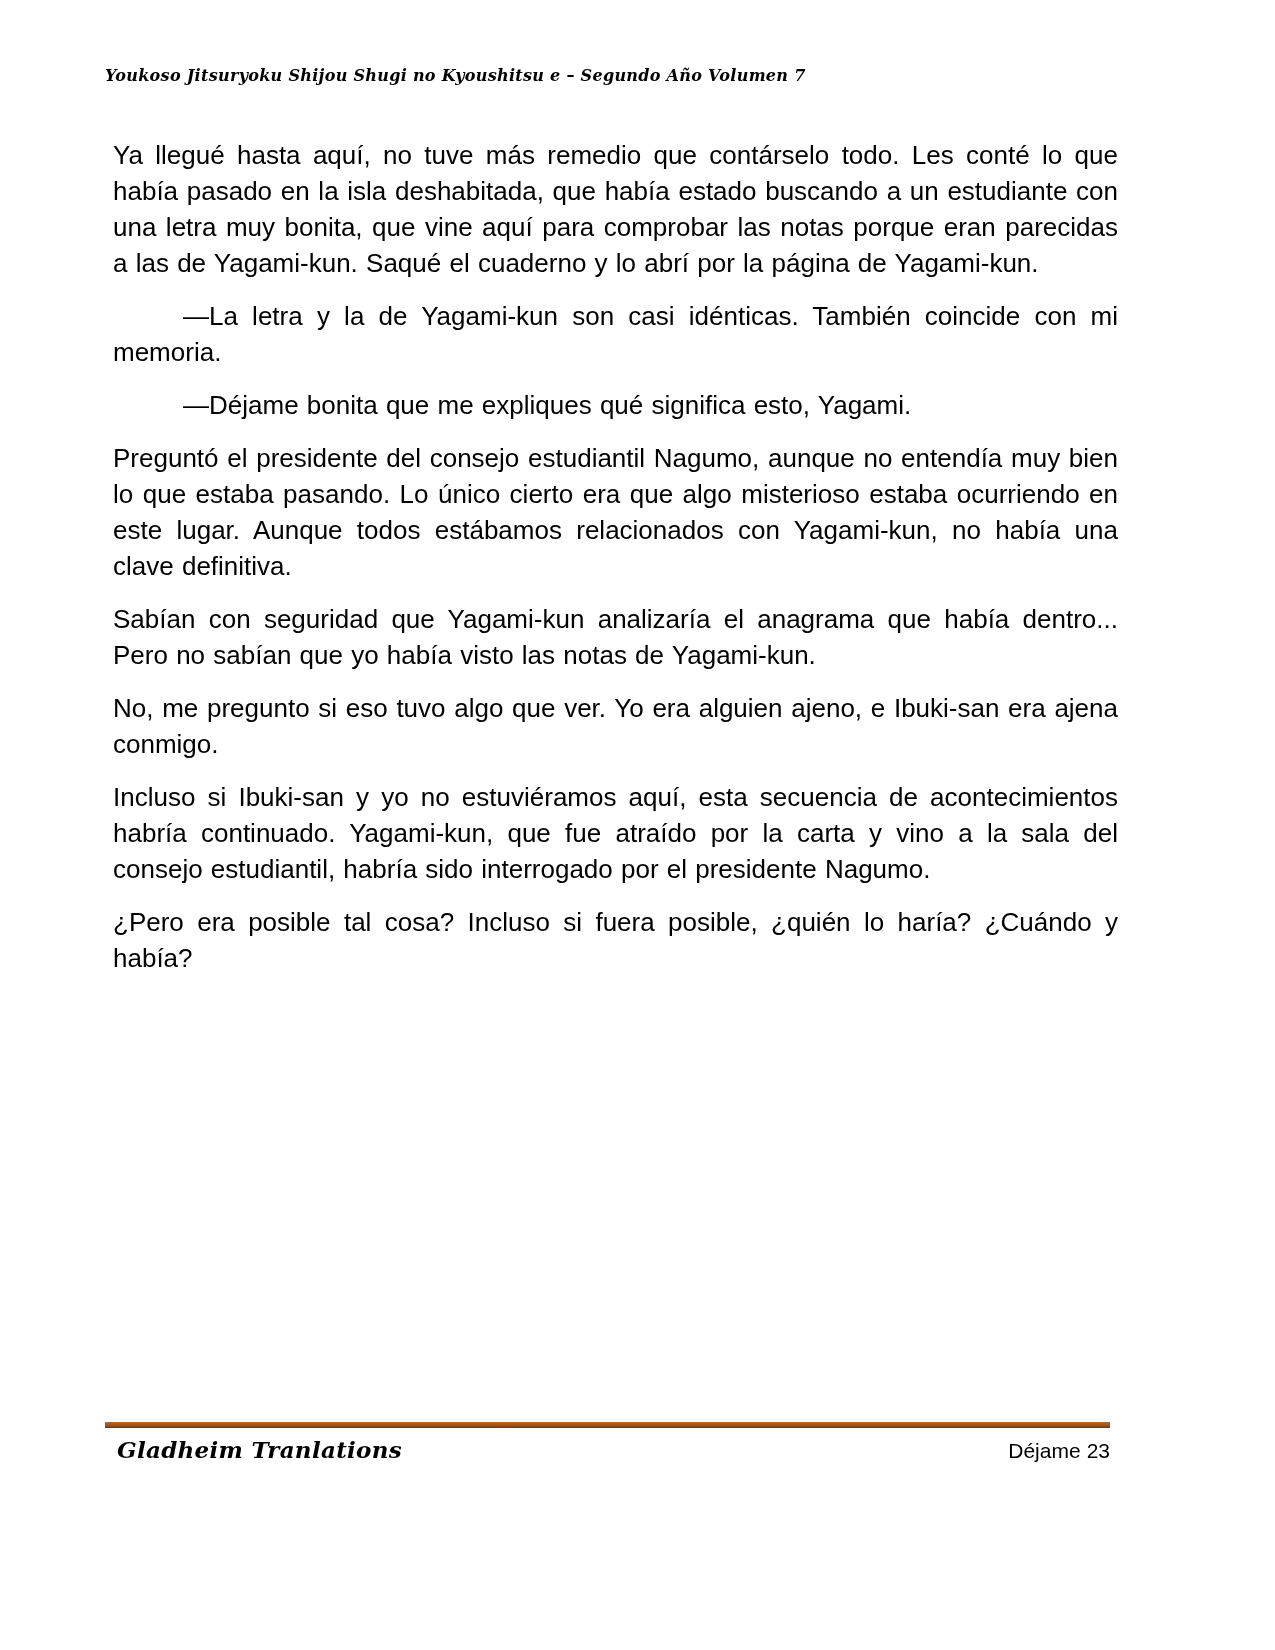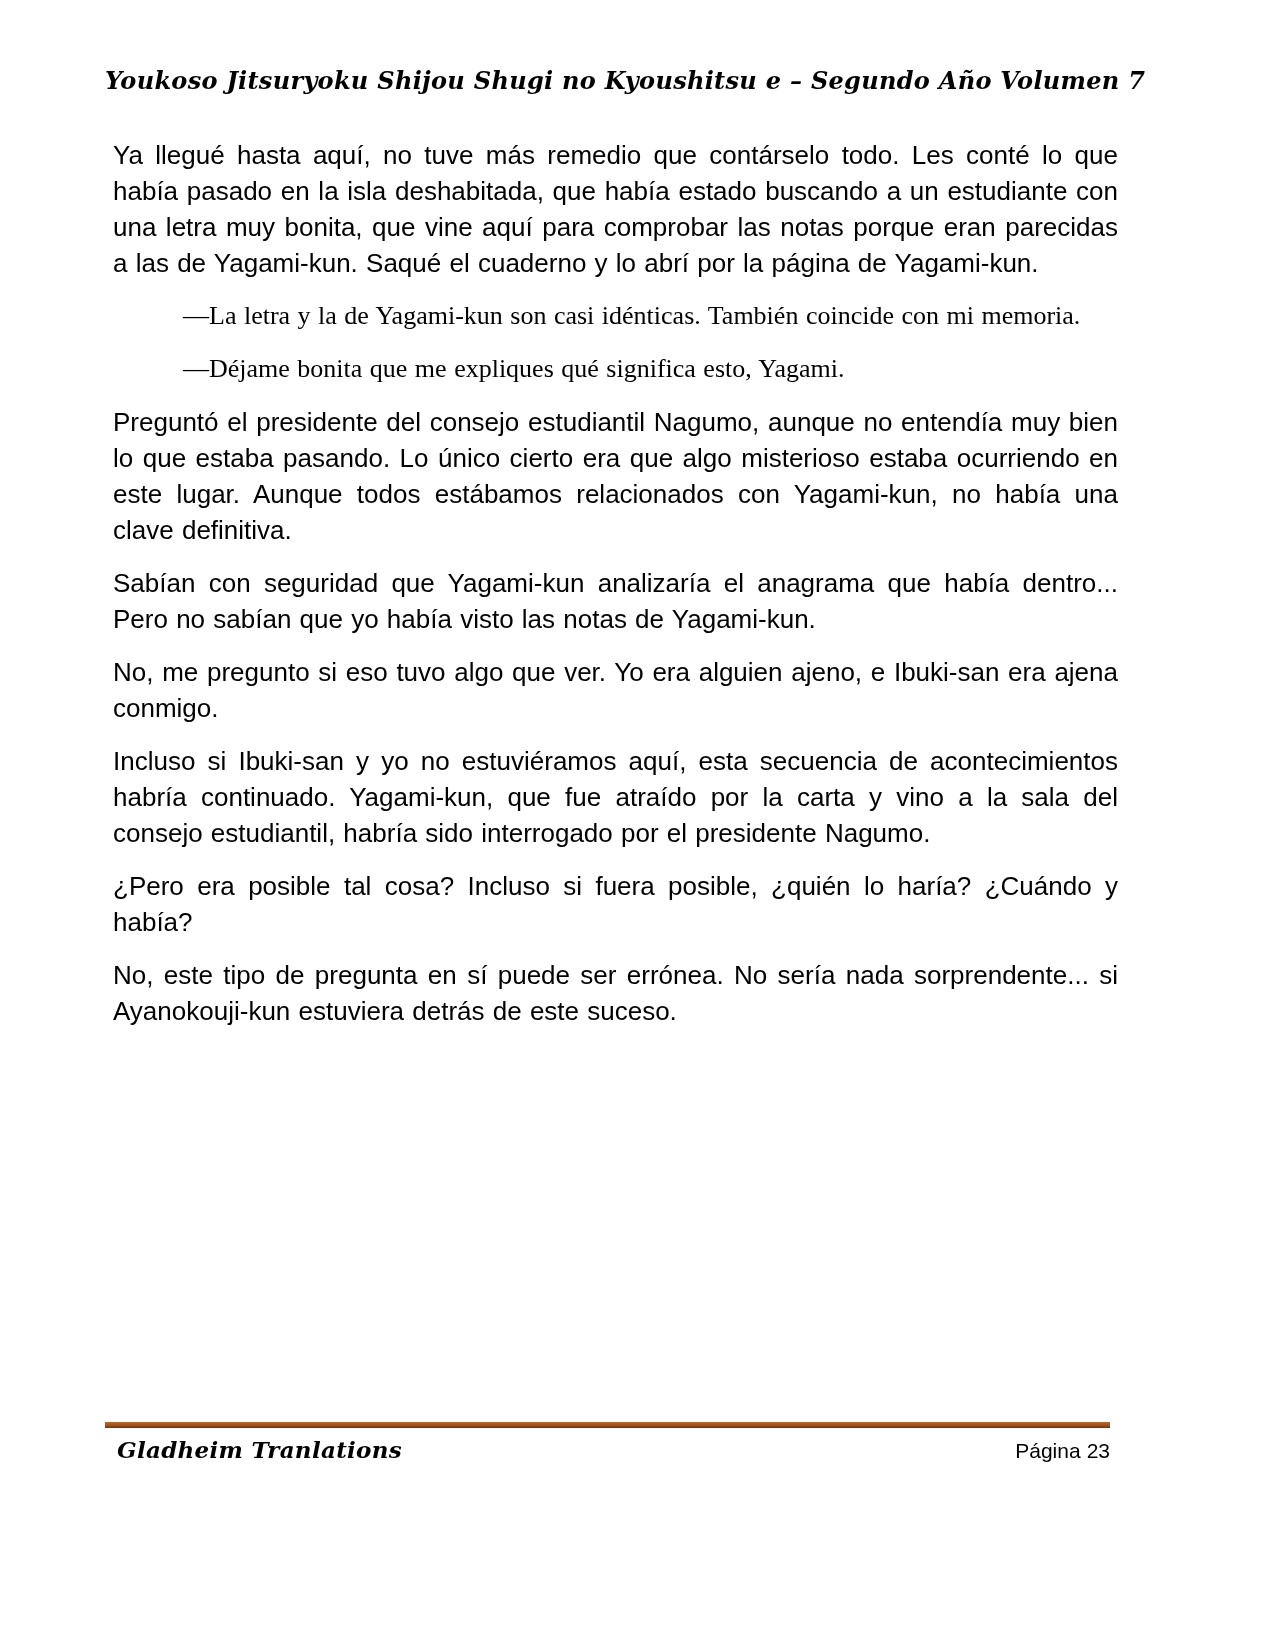--- a/index.html
+++ b/index.html
@@ -15,38 +15,38 @@
     overflow: hidden;
   }
   .header {
     position: absolute;
     top: 66px;
     left: 105px;
     width: 1005px;
     font-family: "DejaVu Serif", serif;
     font-weight: bold;
     font-style: italic;
-    font-size: 24px;
+    font-size: 16px;
     letter-spacing: 0.3px;
     white-space: nowrap;
   }
   .content {
     position: absolute;
     top: 137px;
     left: 113px;
     width: 1005px;
   }
   .content p {
     font-size: 26px;
     line-height: 36px;
     text-align: justify;
     margin-bottom: 17px;
     word-spacing: 1px;
   }
-  .content p.indent { text-indent: 70px; font-family: Liberation Serif, serif; }
+  .content p.indent { text-indent: 70px; }
   .footer {
     position: absolute;
     top: 1422px;
     left: 105px;
     width: 1005px;
   }
   .footer-rule {
     height: 6px;
     background: linear-gradient(to bottom, #b96a2c 0%, #a0521f 55%, #6e3410 100%);
     margin-bottom: 8px;
@@ -81,24 +81,23 @@
 
   <div class="content">
     <p>Ya llegué hasta aquí, no tuve más remedio que contárselo todo. Les conté lo que había pasado en la isla deshabitada, que había estado buscando a un estudiante con una letra muy bonita, que vine aquí para comprobar las notas porque eran parecidas a las de Yagami-kun. Saqué el cuaderno y lo abrí por la página de Yagami-kun.</p>
     <p class="indent">—La letra y la de Yagami-kun son casi idénticas. También coincide con mi memoria.</p>
     <p class="indent">—Déjame bonita que me expliques qué significa esto, Yagami.</p>
     <p>Preguntó el presidente del consejo estudiantil Nagumo, aunque no entendía muy bien lo que estaba pasando. Lo único cierto era que algo misterioso estaba ocurriendo en este lugar. Aunque todos estábamos relacionados con Yagami-kun, no había una clave definitiva.</p>
     <p>Sabían con seguridad que Yagami-kun analizaría el anagrama que había dentro... Pero no sabían que yo había visto las notas de Yagami-kun.</p>
     <p>No, me pregunto si eso tuvo algo que ver. Yo era alguien ajeno, e Ibuki-san era ajena conmigo.</p>
     <p>Incluso si Ibuki-san y yo no estuviéramos aquí, esta secuencia de acontecimientos habría continuado. Yagami-kun, que fue atraído por la carta y vino a la sala del consejo estudiantil, habría sido interrogado por el presidente Nagumo.</p>
     <p>¿Pero era posible tal cosa? Incluso si fuera posible, ¿quién lo haría? ¿Cuándo y había?</p>
-    <p>No, este tipo de pregunta en sí puede ser errónea. No sería nada sorprendente... si Ayanokouji-kun estuviera detrás de este suceso.</p>
   </div>
 
   <div class="footer">
     <div class="footer-rule"></div>
     <div class="footer-row">
       <span class="translator">Gladheim Tranlations</span>
-      <span class="pagenum"><span>Página</span><span class="num">23</span></span>
+      <span class="pagenum"><span>Déjame</span><span class="num">23</span></span>
     </div>
   </div>
 
 </div>
 
 </body></html>

